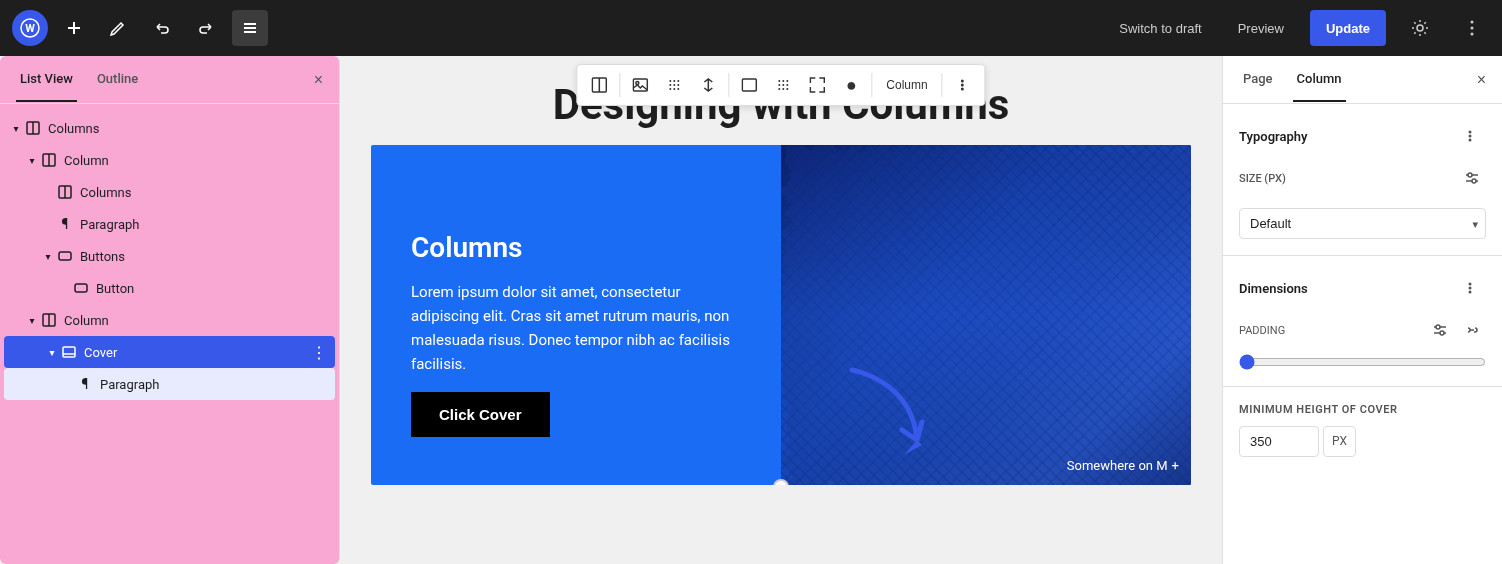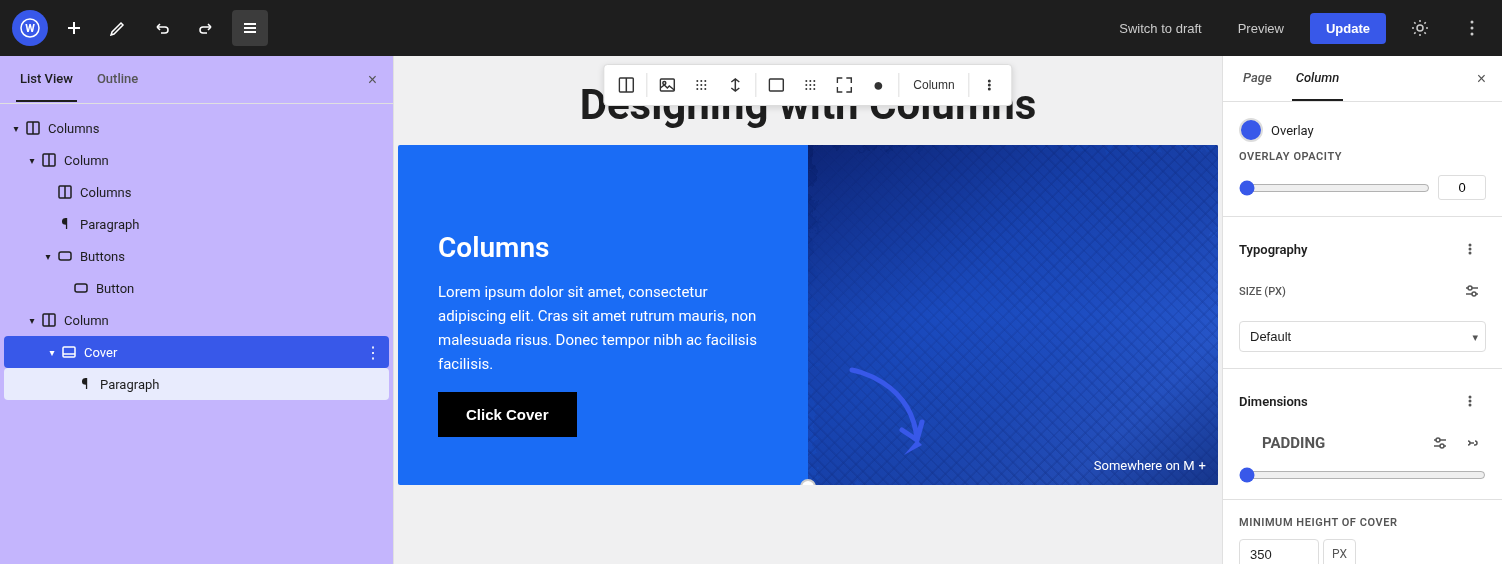--- a/index.html
+++ b/index.html
@@ -4,32 +4,32 @@
   <style>
     * { box-sizing: border-box; margin: 0; padding: 0; }
     body { font-family: -apple-system, BlinkMacSystemFont, 'Segoe UI', Roboto, sans-serif; background: #f0f0f1; display: flex; flex-direction: column; height: 564px; overflow: hidden; }
 
     
     .topbar { height: 56px; background: #1e1e1e; display: flex; align-items: center; justify-content: space-between; padding: 0 12px; flex-shrink: 0; }
     .topbar-left { display: flex; align-items: center; gap: 8px; }
     .wp-logo { width: 36px; height: 36px; background: #3858e9; border-radius: 50%; display: flex; align-items: center; justify-content: center; color: white; font-size: 18px; font-weight: bold; flex-shrink: 0; }
     .topbar-btn { width: 36px; height: 36px; background: transparent; border: none; border-radius: 4px; color: #fff; cursor: pointer; display: flex; align-items: center; justify-content: center; font-size: 18px; }
     .topbar-btn.active { background: #3c3c3c; }
-    .topbar-right { display: flex; align-items: center; gap: 16px; }
+    .topbar-right { display: flex; gap: 16px; }
     .btn-switch-draft { background: transparent; border: none; color: #ccc; font-size: 13px; cursor: pointer; padding: 6px 10px; }
     .btn-preview { background: transparent; border: none; color: #ccc; font-size: 13px; cursor: pointer; padding: 6px 10px; }
     .btn-update { background: #3858e9; border: none; color: white; font-size: 13px; font-weight: 600; padding: 8px 16px; border-radius: 4px; cursor: pointer; }
     .btn-settings { width: 36px; height: 36px; background: transparent; border: none; color: #ccc; cursor: pointer; display: flex; align-items: center; justify-content: center; font-size: 18px; border-radius: 4px; }
     .btn-more { width: 36px; height: 36px; background: transparent; border: none; color: #ccc; cursor: pointer; display: flex; align-items: center; justify-content: center; font-size: 20px; }
 
     
     .main { display: flex; flex: 1; overflow: hidden; }
 
     
-    .sidebar-left { width: 394px; background: #c4b5fd; border-right: 1px solid #e0e0e0; display: flex; flex-direction: column; flex-shrink: 0; }
+    .sidebar-left { width: 340px; background: #f9a8d4; border-right: 1px solid #e0e0e0; display: flex; flex-direction: column; flex-shrink: 0; border-radius: 6px; }
     .sidebar-header { display: flex; align-items: center; border-bottom: 1px solid #e0e0e0; padding: 0 16px; height: 48px; gap: 16px; }
     .sidebar-tab { font-size: 13px; font-weight: 500; cursor: pointer; padding: 14px 4px; border-bottom: 2px solid transparent; color: #555; }
     .sidebar-tab.active { border-bottom-color: #1e1e1e; color: #1e1e1e; }
     .sidebar-close { margin-left: auto; background: transparent; border: none; cursor: pointer; font-size: 16px; color: #555; }
 
     .tree { flex: 1; overflow-y: auto; padding: 8px 0; }
     .tree-item { display: flex; align-items: center; padding: 4px 8px 4px 0; cursor: pointer; font-size: 13px; color: #1e1e1e; min-height: 32px; }
     .tree-item.selected { background: #3858e9; color: #fff; border-radius: 4px; margin: 0 4px; }
     .tree-item.child-selected { background: #e8ebfd; border-radius: 4px; margin: 0 4px; }
     .indent-0 { padding-left: 8px; }
@@ -62,21 +62,21 @@
     .cover-btn { background: #000; color: #fff; font-size: 15px; font-weight: 600; padding: 14px 28px; border: none; cursor: pointer; display: inline-block; width: fit-content; }
     .cover-right { width: 50%; position: relative; min-height: 340px; background: #1a3a8c; overflow: hidden; }
     .cover-right-overlay { position: absolute; inset: 0; background: linear-gradient(135deg, #0a1f6b 0%, #1a4fc8 40%, #2255cc 60%, #3366dd 80%, #1a3a8c 100%); }
     .cover-right-texture { position: absolute; inset: 0; opacity: 0.7; background: repeating-linear-gradient(45deg, rgba(10,30,100,0.4) 0px, rgba(20,50,150,0.3) 2px, transparent 2px, transparent 8px), repeating-linear-gradient(-45deg, rgba(5,20,80,0.3) 0px, rgba(15,40,120,0.2) 2px, transparent 2px, transparent 10px); }
     .cover-caption { position: absolute; bottom: 12px; right: 12px; color: #fff; font-size: 13px; display: flex; align-items: center; gap: 4px; }
     .cover-handle { position: absolute; bottom: -10px; left: 50%; transform: translateX(-50%); width: 16px; height: 16px; background: #fff; border-radius: 50%; border: 2px solid #ccc; }
 
     
     .sidebar-right { width: 280px; background: #fff; border-left: 1px solid #e0e0e0; display: flex; flex-direction: column; flex-shrink: 0; overflow-y: auto; }
     .sidebar-right-header { display: flex; align-items: center; border-bottom: 1px solid #e0e0e0; padding: 0 16px; height: 48px; gap: 16px; }
-    .sidebar-right-tab { font-size: 13px; font-weight: 500; cursor: pointer; padding: 14px 4px; border-bottom: 2px solid transparent; color: #555; font-style: italic; }
+    .sidebar-right-tab { font-size: 13px; font-weight: 500; cursor: pointer; padding: 14px 4px; border-bottom: 2px solid transparent; color: #555; }
     .sidebar-right-tab.active { border-bottom-color: #1e1e1e; color: #1e1e1e; }
     .sidebar-right-close { margin-left: auto; background: transparent; border: none; cursor: pointer; font-size: 16px; color: #555; }
 
     .panel-section { padding: 16px; border-bottom: 1px solid #e0e0e0; }
     .panel-label { font-size: 11px; font-weight: 600; color: #555; text-transform: uppercase; letter-spacing: 0.05em; margin-bottom: 12px; display: flex; align-items: center; justify-content: space-between; }
     .overlay-row { display: flex; align-items: center; gap: 8px; margin-bottom: 8px; }
     .overlay-swatch { width: 24px; height: 24px; border-radius: 50%; background: #3858e9; border: 2px solid #ddd; }
     .overlay-text { font-size: 13px; color: #1e1e1e; }
 
     .range-row { display: flex; align-items: center; gap: 8px; }
@@ -89,21 +89,21 @@
     .size-label { font-size: 11px; color: #555; font-weight: 500; }
     .size-actions { display: flex; align-items: center; gap: 4px; }
     .size-action-btn { width: 28px; height: 28px; background: transparent; border: none; cursor: pointer; display: flex; align-items: center; justify-content: center; font-size: 14px; color: #555; }
     .select-wrapper { position: relative; margin-top: 16px; }
     .select-field { width: 100%; border: 1px solid #ddd; border-radius: 4px; padding: 7px 30px 7px 10px; font-size: 13px; color: #1e1e1e; background: #fff; appearance: none; cursor: pointer; }
     .select-chevron { position: absolute; right: 8px; top: 50%; transform: translateY(-50%); font-size: 11px; color: #555; pointer-events: none; }
 
     .dimensions-header { display: flex; align-items: center; justify-content: space-between; margin-bottom: 12px; }
     .dimensions-title { font-size: 13px; font-weight: 600; color: #1e1e1e; }
     .padding-row { display: flex; align-items: center; justify-content: space-between; margin-bottom: 10px; }
-    .padding-label { font-size: 15px; color: #555; font-weight: 700; margin-left: 23px; }
+    .padding-label { font-size: 11px; color: #555; font-weight: 400; }
     .padding-actions { display: flex; align-items: center; gap: 4px; }
 
     .min-height-section { padding: 16px; }
     .min-height-label { font-size: 11px; font-weight: 600; color: #555; text-transform: uppercase; letter-spacing: 0.05em; margin-bottom: 10px; }
     .min-height-input-row { display: flex; gap: 4px; }
     .min-height-input { width: 80px; border: 1px solid #ddd; border-radius: 4px; padding: 7px 10px; font-size: 13px; color: #1e1e1e; }
     .min-height-unit { border: 1px solid #ddd; border-radius: 4px; padding: 7px 8px; font-size: 12px; color: #555; background: #fff; }
 
     
     .arrow-overlay { position: absolute; right: 290px; bottom: 80px; pointer-events: none; z-index: 20; }
@@ -394,31 +394,20 @@
     </div>
   </div>
 
   <div class="sidebar-right">
     <div class="sidebar-right-header">
       <span class="sidebar-right-tab">Page</span>
       <span class="sidebar-right-tab active">Column</span>
       <button class="sidebar-right-close">×</button>
     </div>
 
-    <div class="panel-section">
-      <div class="overlay-row">
-        <div class="overlay-swatch"></div>
-        <span class="overlay-text">Overlay</span>
-      </div>
-      <div class="panel-label">OVERLAY OPACITY</div>
-      <div class="range-row">
-        <input type="range" class="range-input" min="0" max="100" value="0" style="">
-        <input type="text" class="range-value" value="0" style="">
-      </div>
-    </div>
 
     <div class="panel-section">
       <div class="typography-header">
         <span class="typography-title">Typography</span>
         <button class="toolbar-btn">
           <svg width="4" height="16" viewBox="0 0 4 16" fill="#555">
               <circle cx="2" cy="4" r="1.5"></circle>
               <circle cx="2" cy="8" r="1.5"></circle>
               <circle cx="2" cy="12" r="1.5"></circle>
             </svg>

